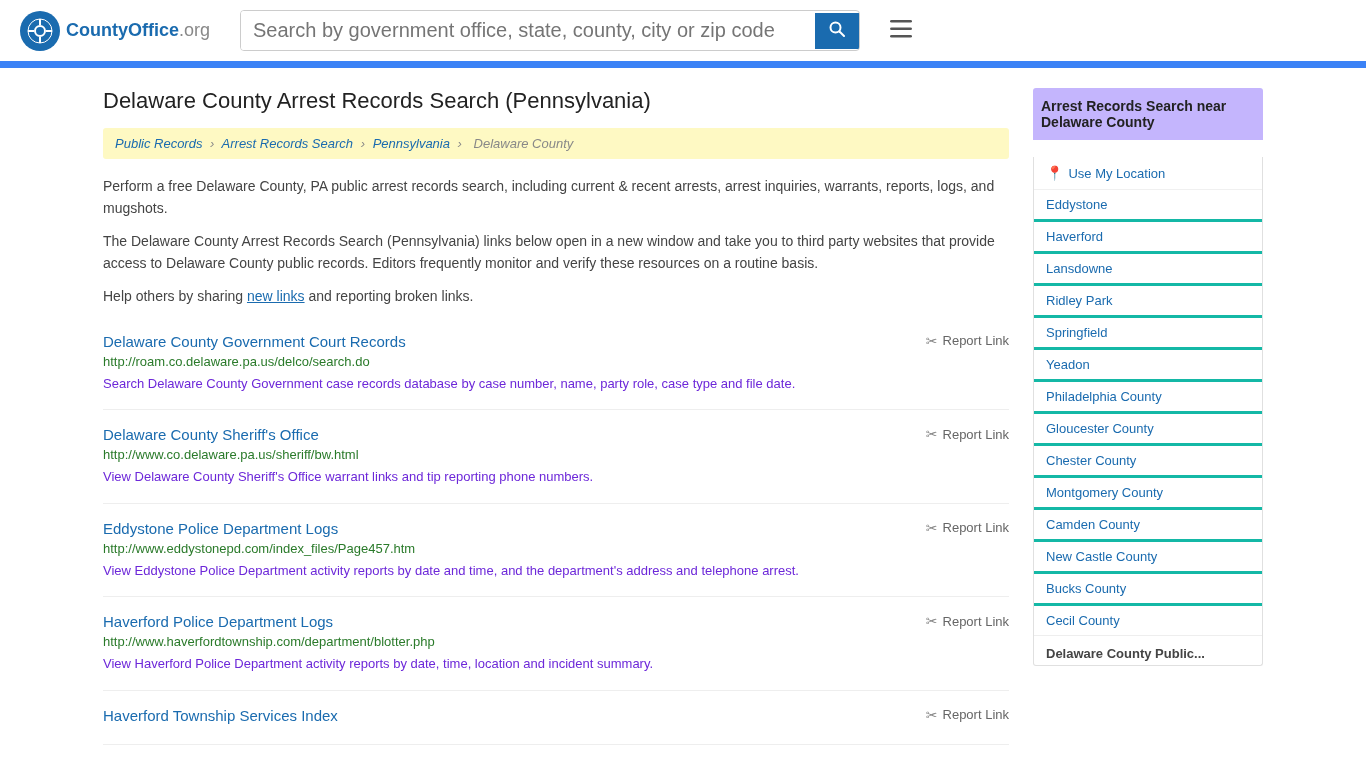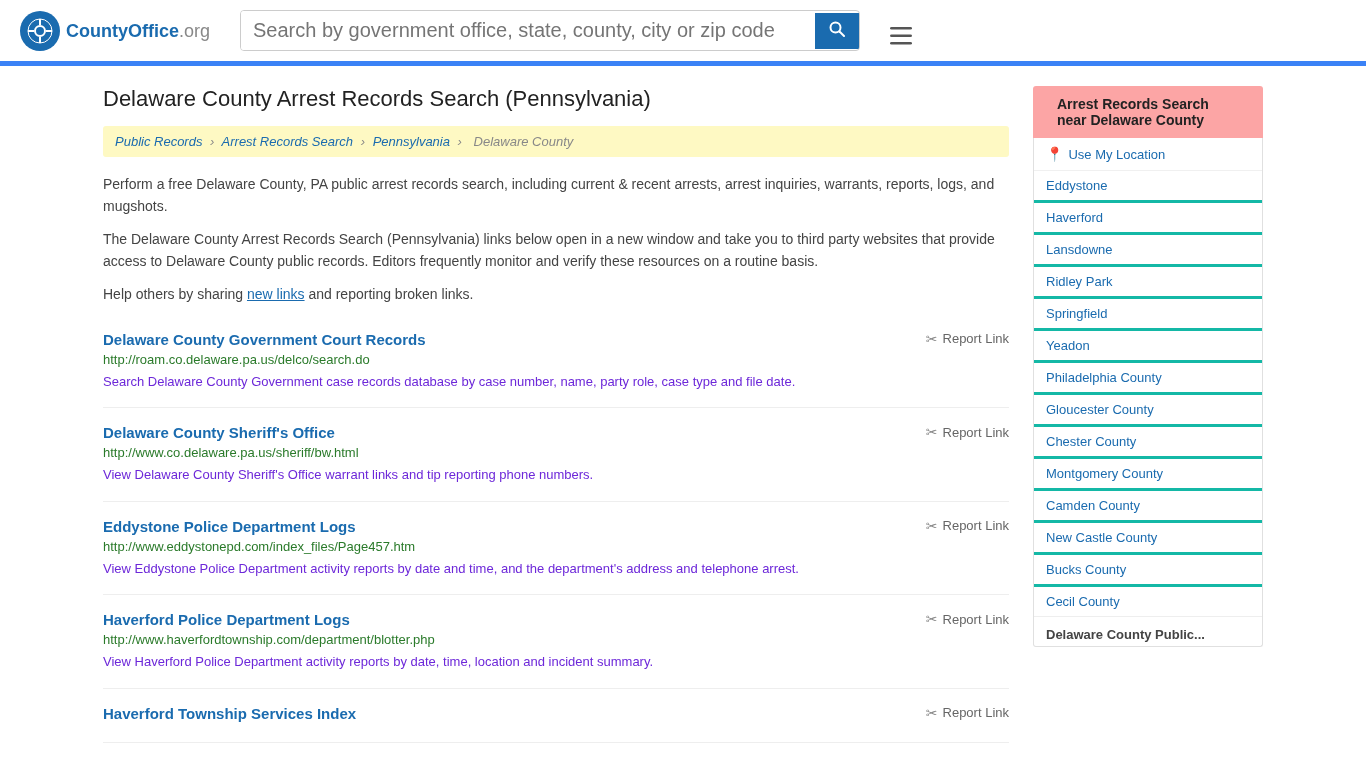--- a/index.html
+++ b/index.html
@@ -1,24 +1,24 @@
 <!DOCTYPE html>
 <html><head>
   <meta charset="utf-8">
   <style>
     * { margin: 0; padding: 0; box-sizing: border-box; }
     body { font-family: Arial, sans-serif; font-size: 14px; color: #333; background: #fff; }
 
     
     .header {
       background: #fff;
-      border-bottom: 5px solid #3b82f6;
+      border-bottom: 7px solid #3b82f6;
       padding: 10px 20px;
       display: flex;
-      align-items: flex-end;
+      align-items: center;
       gap: 20px;
     }
     .logo-area {
       display: flex;
       align-items: center;
       gap: 6px;
       text-decoration: none;
       color: #333;
       min-width: 200px;
     }
@@ -124,21 +124,21 @@
       padding: 16px 0;
     }
     .result-header {
       display: flex;
       align-items: flex-start;
       justify-content: space-between;
       margin-bottom: 4px;
     }
     .result-title {
       font-size: 15px;
-      font-weight: bold;
+      font-weight: normal;
       color: #1a6baf;
       text-decoration: none;
       cursor: pointer;
     }
     .report-link {
       display: flex;
       align-items: center;
       gap: 5px;
       font-size: 13px;
       color: #666;
@@ -161,26 +161,26 @@
       color: #6d28d9;
       line-height: 1.5;
     }
 
     
     .sidebar {
       width: 230px;
       flex-shrink: 0;
     }
     .sidebar-header {
-      background: #fca5a5;
-      padding: 10px 24px;
+      background: #c4b5fd;
+      padding: 10px 8px;
       font-size: 14px;
       font-weight: bold;
       color: #222;
-      margin-bottom: 0;
+      margin-bottom: 17px;
       border-radius: 3px 3px 0 0;
     }
     .sidebar-list {
       border: 1px solid #e0e0e0;
       border-top: none;
       border-radius: 0 0 3px 3px;
     }
     .sidebar-list a {
       display: block;
       padding: 7px 12px;

